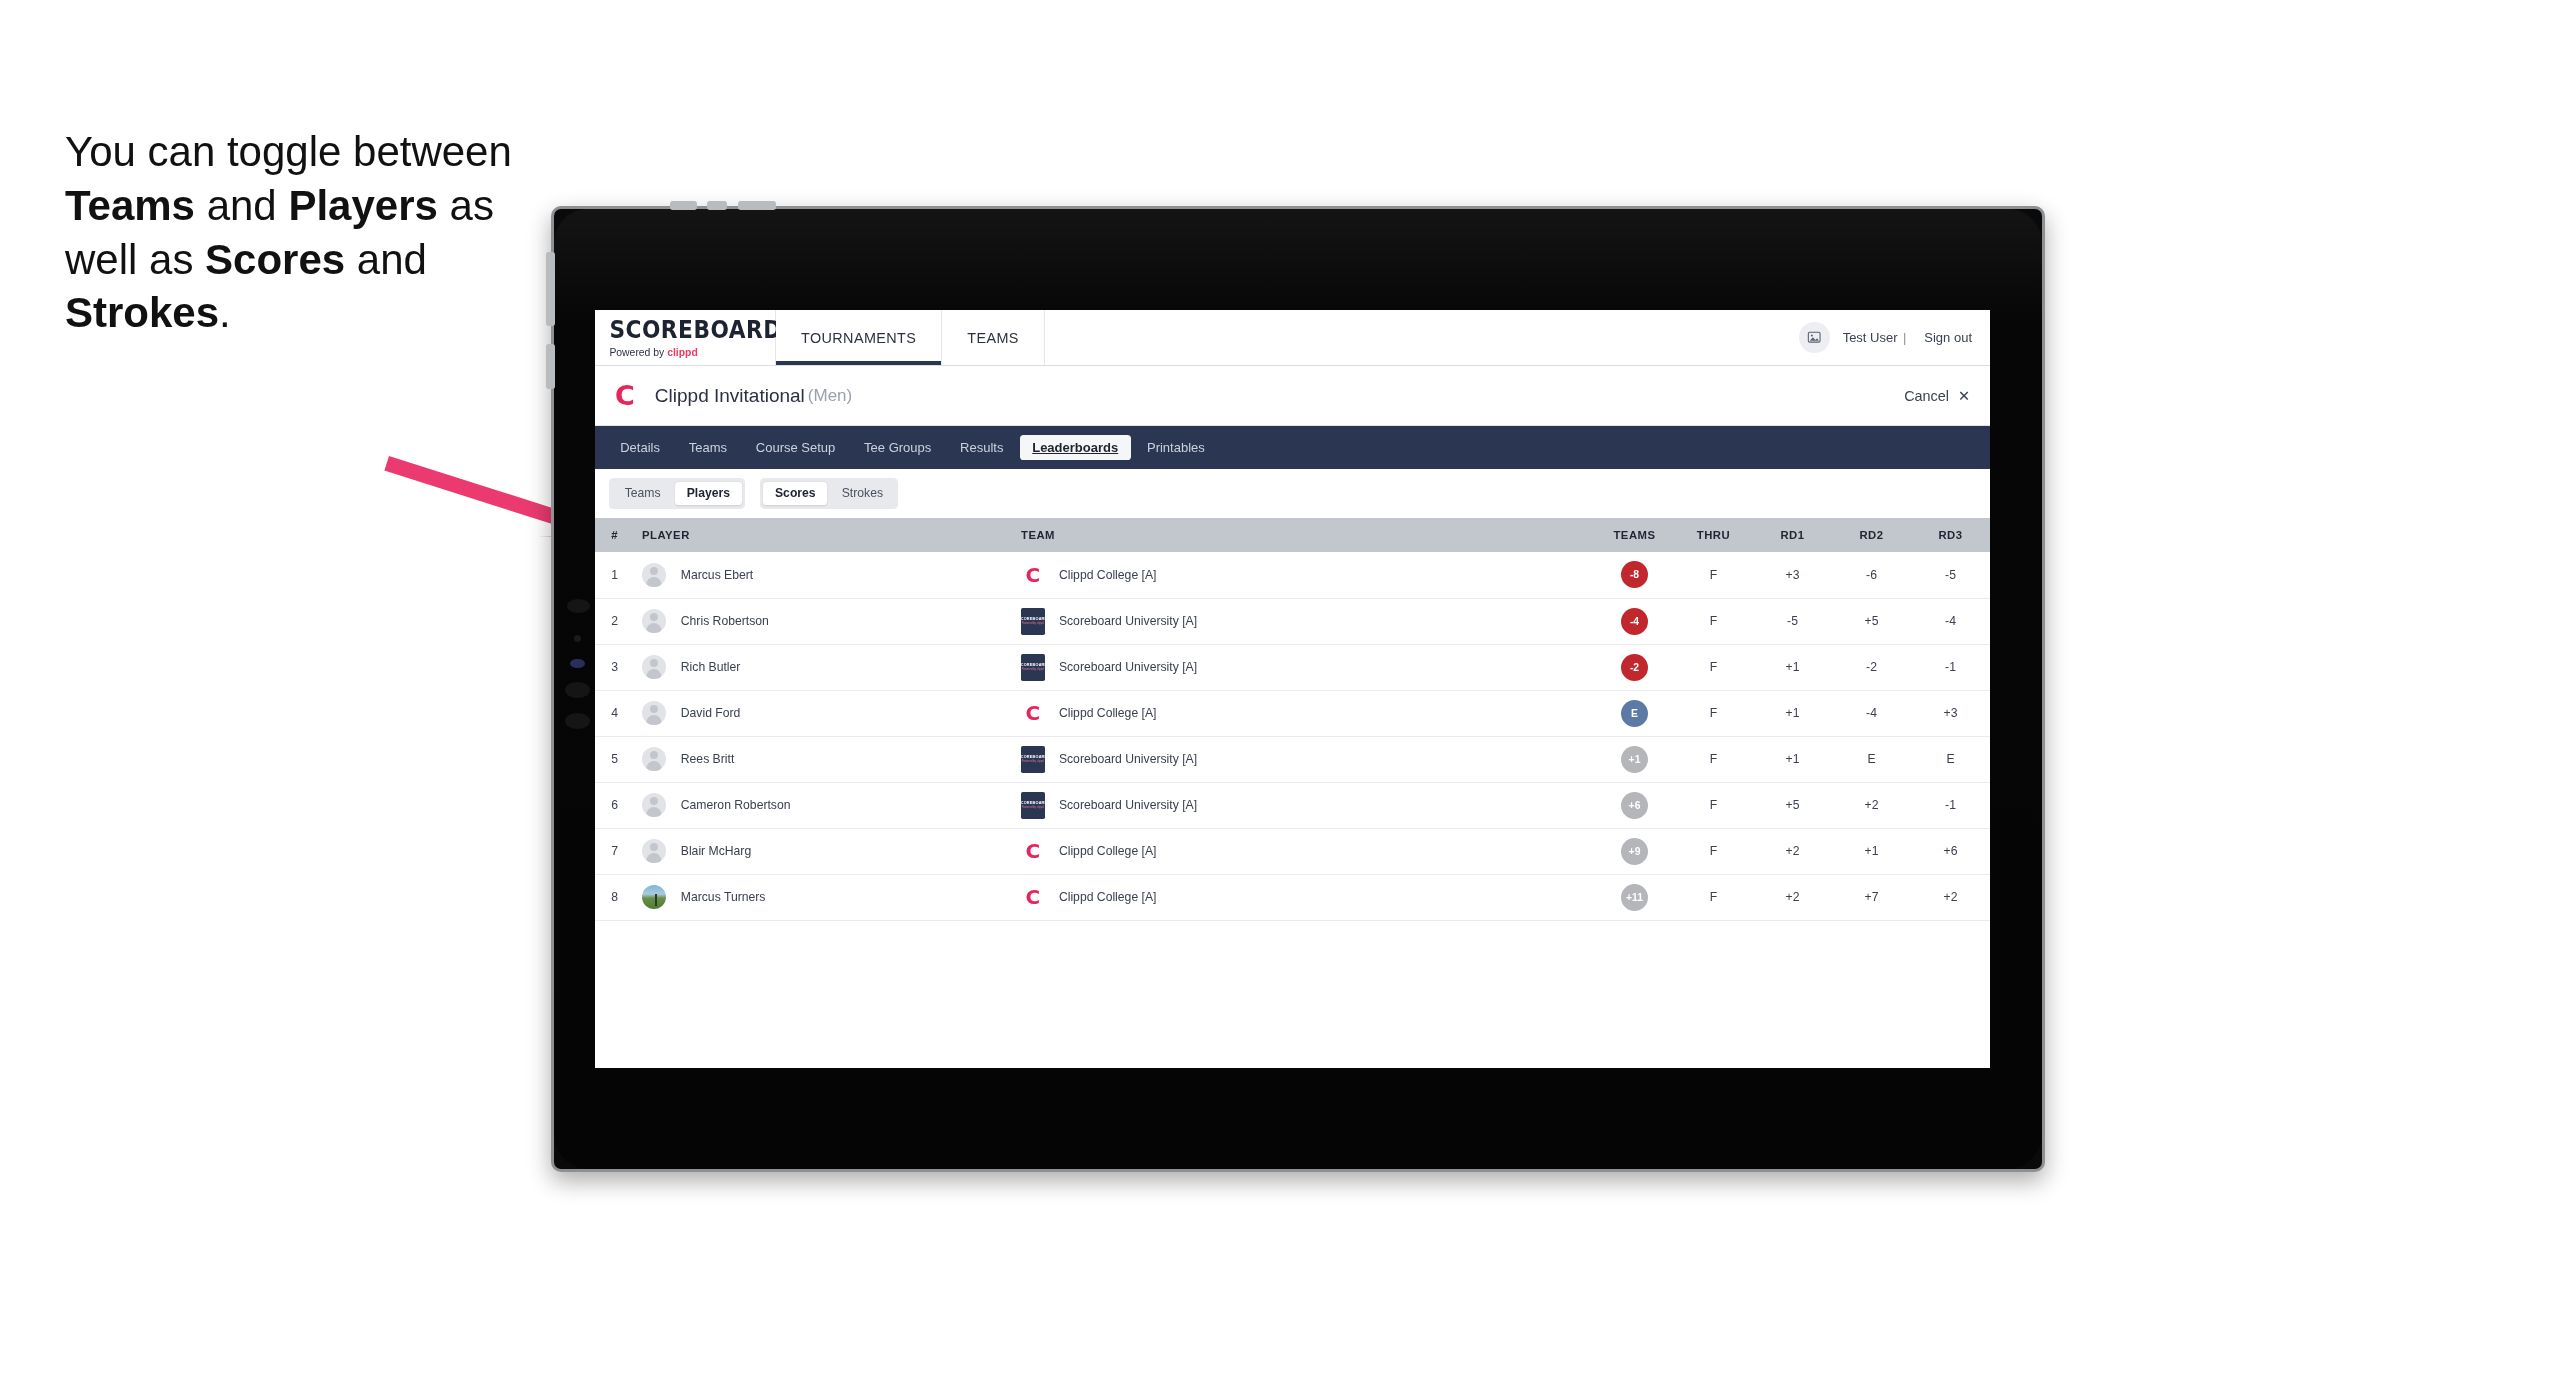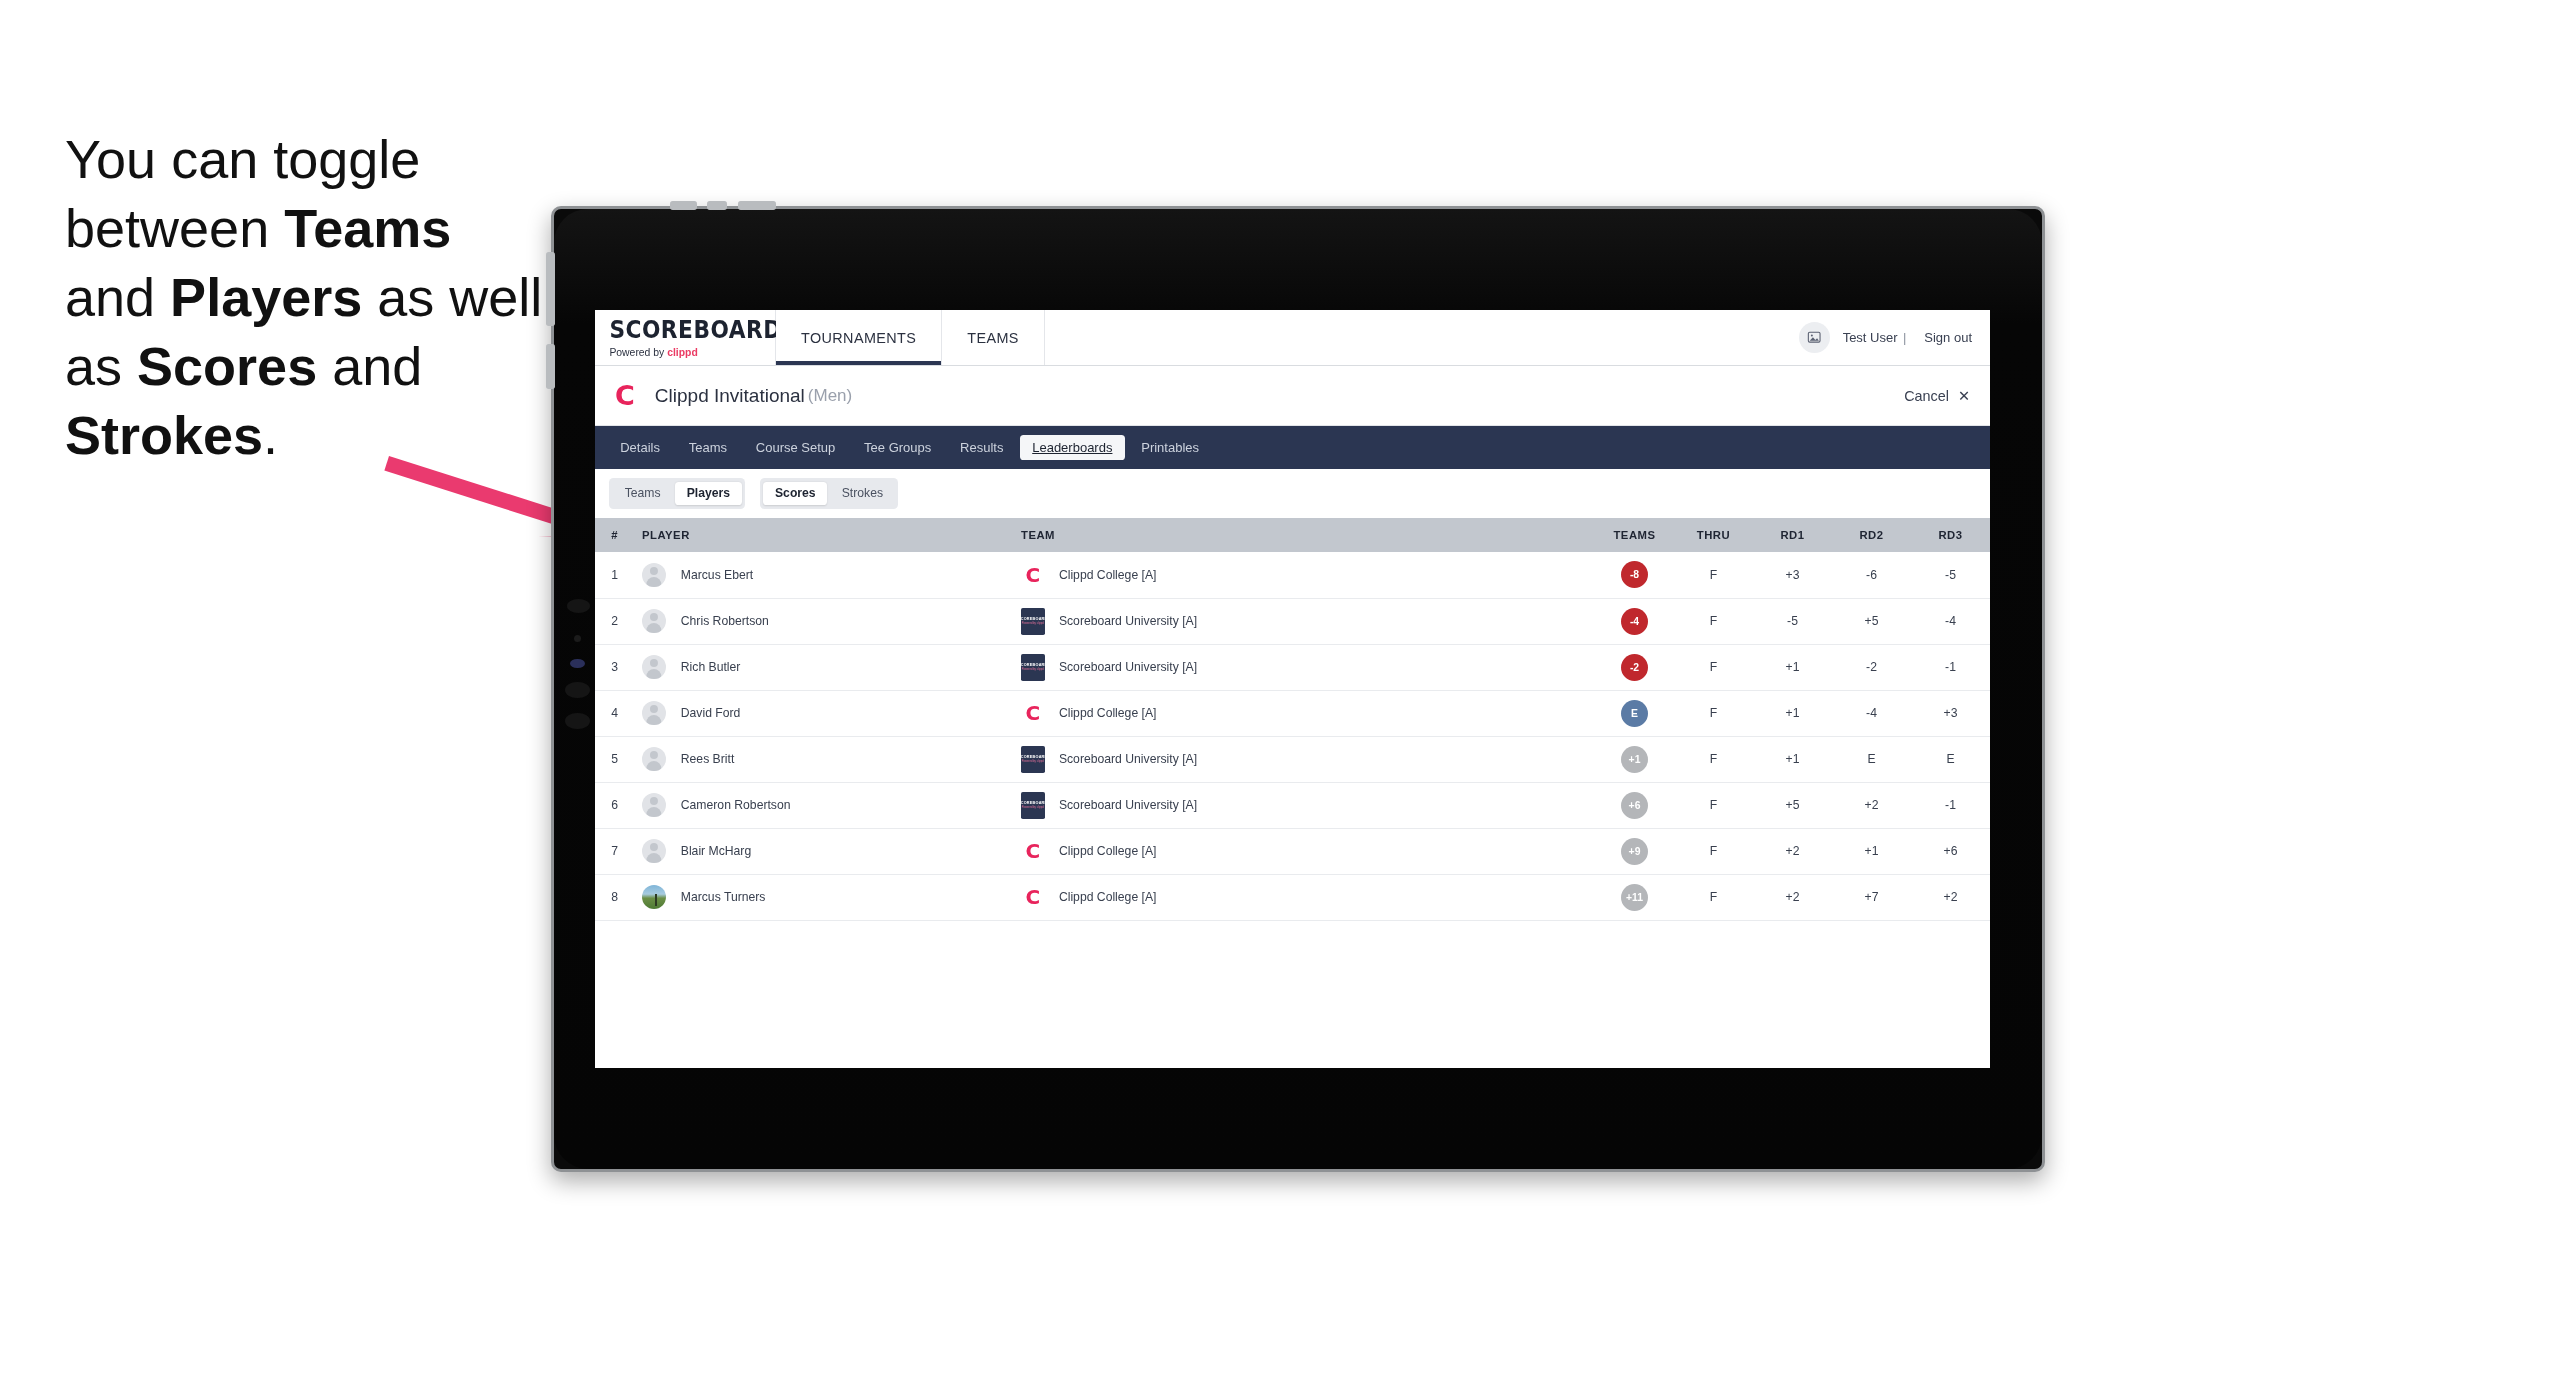--- a/index.html
+++ b/index.html
@@ -7,21 +7,21 @@
     width: 2576px; height: 1386px;
     background: #ffffff;
     font-family: "Liberation Sans", sans-serif;
     overflow: hidden;
   }
   .stage { position: relative; width: 2576px; height: 1386px; background:#fff; }
 
   
   .left-note {
     position: absolute; left: 65px; top: 125px; width: 479px;
-    font-size: 54px; line-height: 1.28; color: #111111;
+    font-size: 42px; line-height: 1.28; color: #111111;
     font-family: "Liberation Sans", sans-serif;
   }
   .left-note b { font-weight: 700; }
 
   
   .right-note {
     position: absolute; left: 2083px; top: 912px; width: 488px;
     font-size: 40px; line-height: 1.32; color: #050505; font-weight: 700;
   }
 
@@ -112,21 +112,21 @@
   
   .subnav {
     height: 43px; background:#2b3652; display:flex; align-items:center;
     padding-left: 12.6px; gap: 3.6px;
   }
   .subnav a {
     font-size: 13px; color:#ccd2dd; padding: 5.4px 12.6px; text-decoration:none;
     border-radius: 3.6px;
   }
   .subnav a.active {
-    background:#f5f6f8; color:#1d2330; text-decoration: underline; font-weight: 400;
+    background:#f5f6f8; color:#1d2330; text-decoration: underline; font-weight: 700;
   }
 
   
   .toggles { height: 49px; background:#fff; display:flex; align-items:center; padding-left: 14.4px; gap: 14.4px; }
   .tgroup { background:#e7e9ed; border-radius: 4.5px; padding: 3.6px; display:flex; gap: 2.7px; }
   .tgroup span {
     font-size: 12.2px; padding: 5.4px 11.7px; border-radius: 3.6px; color:#4a5160; line-height: 1;
   }
   .tgroup span.on { background:#ffffff; color:#1d2330; font-weight:600; box-shadow: 0 0.9px 1.8px rgba(0,0,0,.12); }
 

